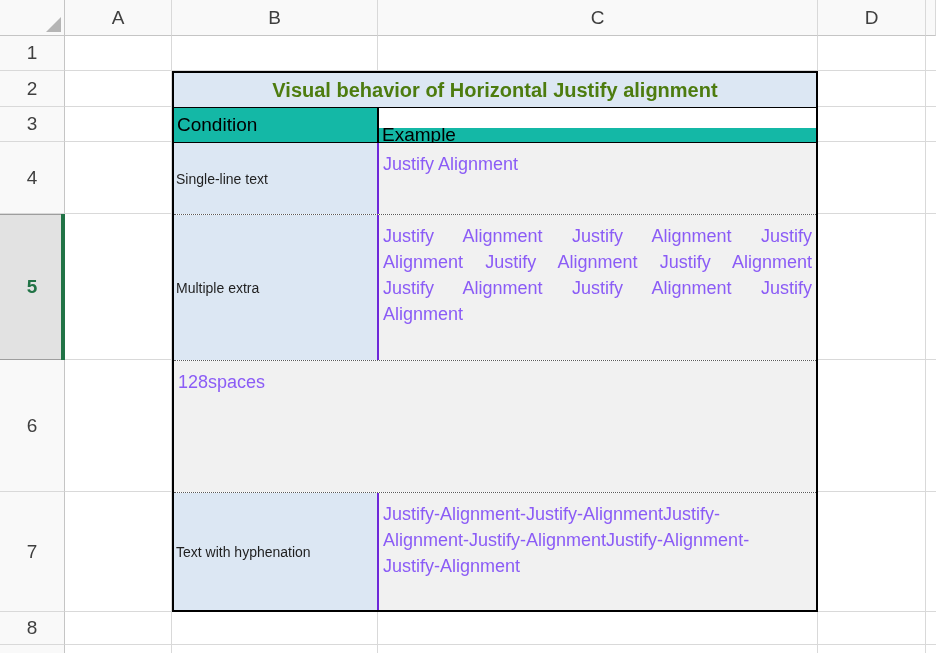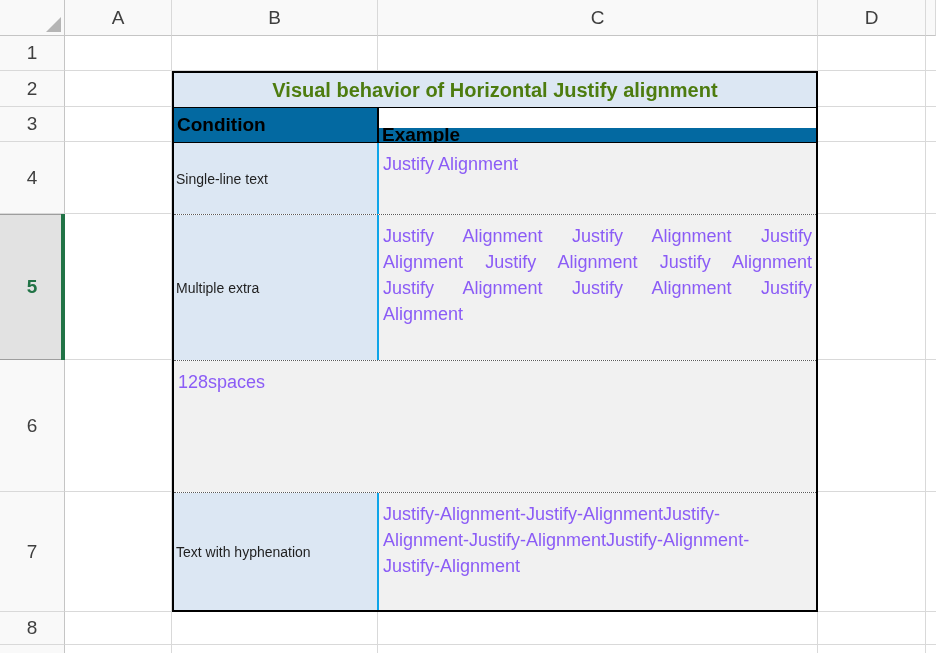--- a/index.html
+++ b/index.html
@@ -58,35 +58,35 @@
     position: absolute; left: 172px; top: 71px; width: 646px; height: 541px;
     border: 2px solid #000; display: flex; flex-direction: column; z-index: 2;
   }
   .t-title {
     height: 35px; border-bottom: 1px solid #000; background: #dce7f3;
     display: flex; align-items: center; justify-content: center;
     font-size: 20px; font-weight: 700; color: #4d7c0f;
   }
   .t-headrow { height: 35px; border-bottom: 1px solid #000; display: flex; }
   .t-headrow .hc {
-    background: #0369a1; font-size: 19px; font-weight: 700; color: #000;
+    background: #14b8a6; font-size: 19px; font-weight: 400; color: #000;
     display: flex; align-items: center; padding: 0 3px;
   }
   .hc.cond { width: 205px; border-right: 2px solid #000; }
   .hc.ex   { flex: 1; margin-top: 20px; }
 
   .t-row { display: flex; }
   .t-row.dotted { border-bottom: 1px dotted #595959; }
   .r4 { height: 72px; }
   .r5 { height: 146px; }
   .r6 { height: 132px; }
   .r7 { flex: 1; }
 
   .cond-cell {
-    width: 205px; border-right: 2px solid #0ea5e9; background: #dce7f3;
+    width: 205px; border-right: 2px solid #6d28d9; background: #dce7f3;
     display: flex; align-items: center; padding: 0 2px;
     font-size: 14px; color: #1f1f1f;
   }
   .ex-cell {
     flex: 1; background: #f1f1f1; padding: 8px 4px;
     font-size: 18px; line-height: 26px; color: #8b5cf6; overflow: hidden;
   }
   .jl { white-space: pre-line; text-align: justify; text-align-last: justify; }
   .pl { white-space: pre-line; }
   .spaced-line { display: flex; justify-content: space-between; }

